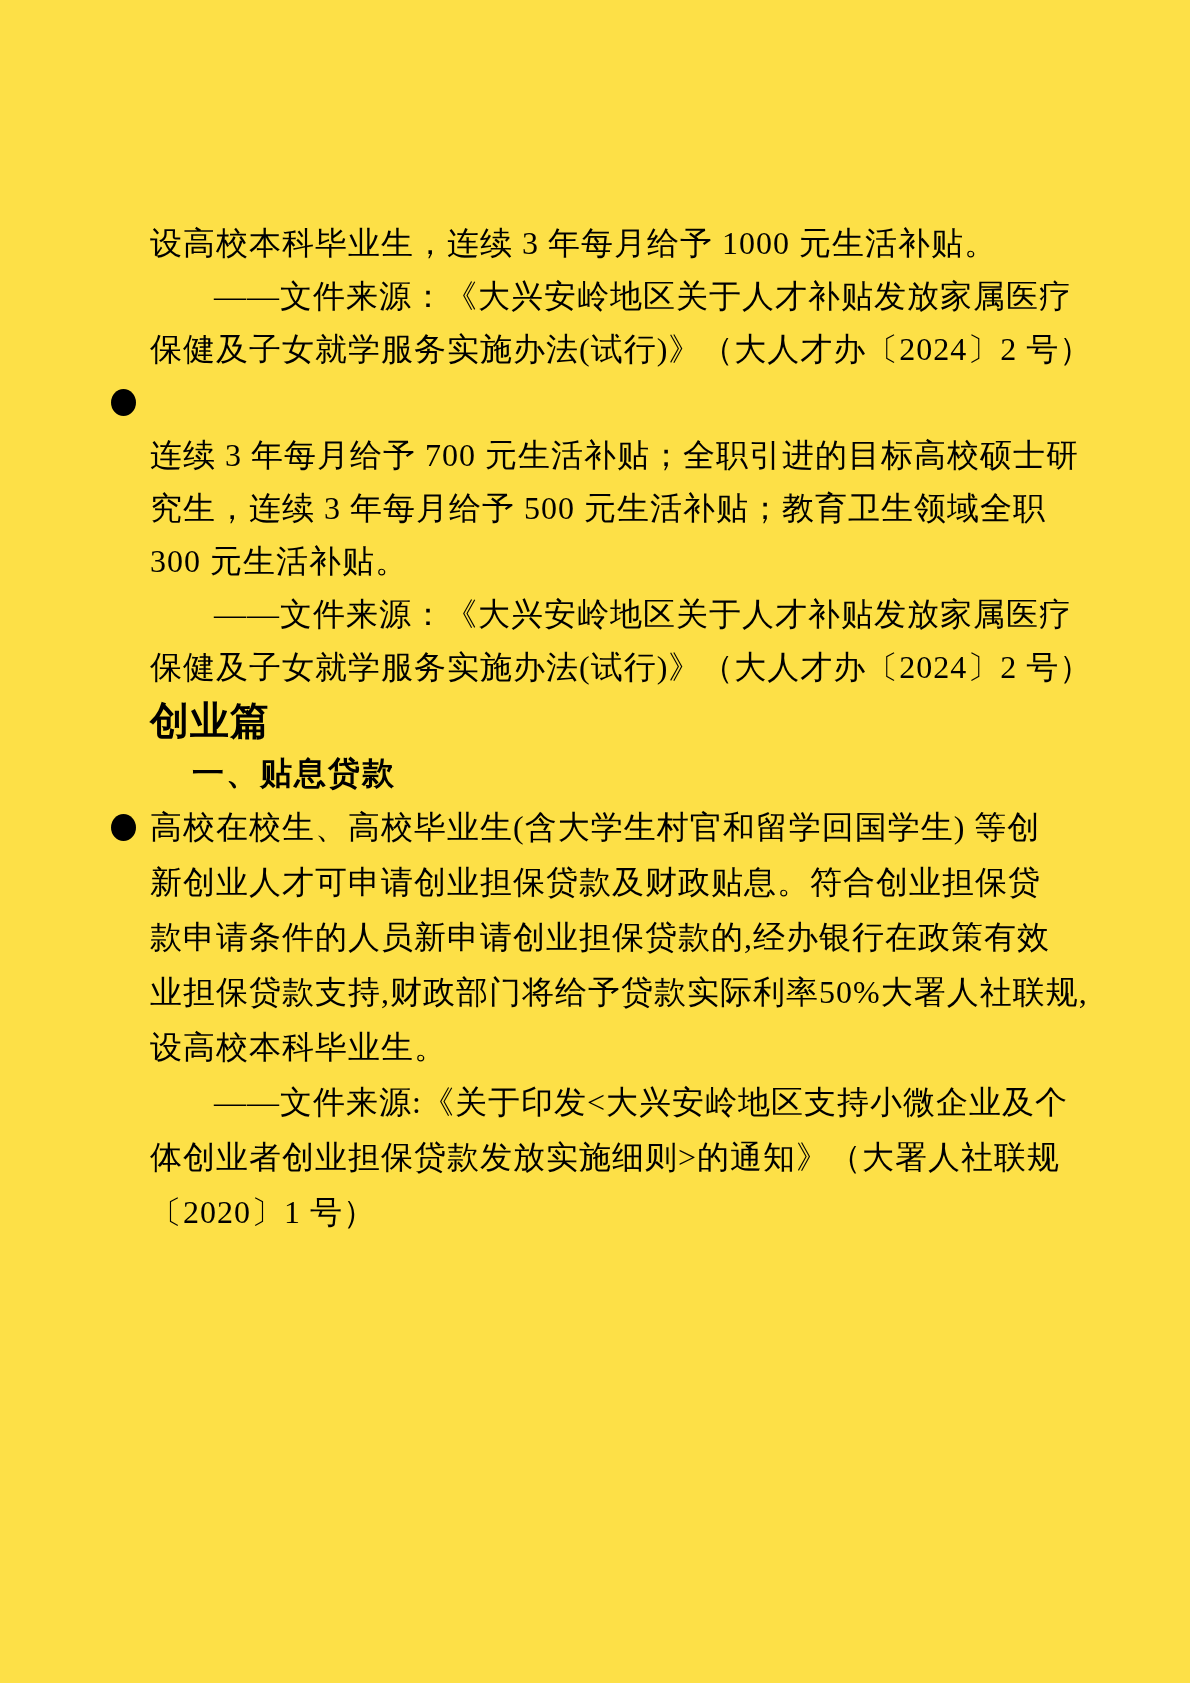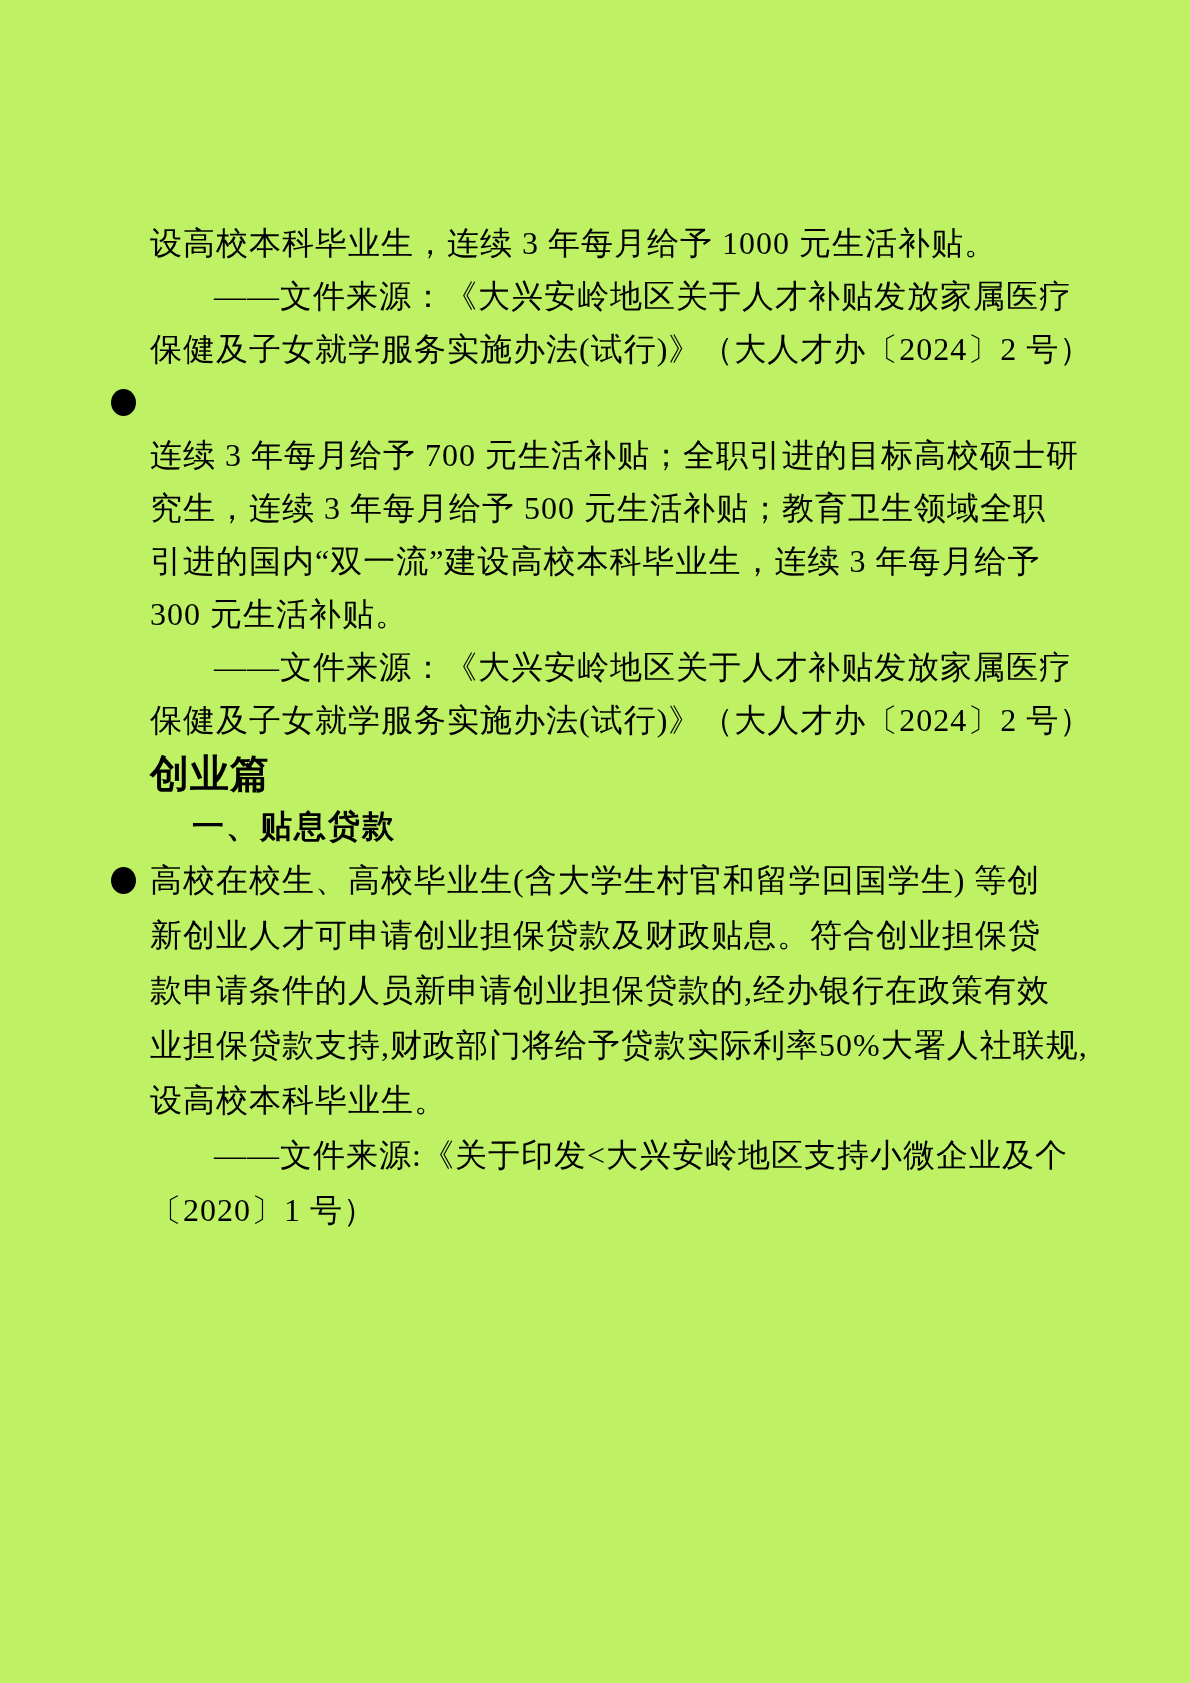--- a/index.html
+++ b/index.html
@@ -12,21 +12,21 @@
     background: #ffffff;
     position: relative;
     font-family: "Liberation Serif", "DejaVu Serif", serif;
     color: #000000;
   }
   .page {
     position: absolute;
     left: 0; top: 0;
     width: 1190px;
     height: 1683px;
-    background: #bef264;
+    background: #fde047;
     overflow: hidden;
   }
   .content {
     position: absolute;
     left: 150px;
     top: 217px;
     width: 893px;
   }
   .ln {
     font-size: 32px;
@@ -88,38 +88,38 @@
       <div class="ln">设高校本科毕业生，连续 3 年每月给予 1000 元生活补贴。</div>
 
       <div class="ln kai indent">——文件来源：《大兴安岭地区关于人才补贴发放家属医疗</div>
       <div class="ln kai">保健及子女就学服务实施办法(试行)》（大人才办〔2024〕2 号）</div>
 
       <div class="ln bullet-line">
         <span class="bullet-dot"></span>
       </div>
       <div class="ln">连续 3 年每月给予 700 元生活补贴；全职引进的目标高校硕士研</div>
       <div class="ln">究生，连续 3 年每月给予 500 元生活补贴；教育卫生领域全职</div>
-      <div class="ln">引进的国内“双一流”建设高校本科毕业生，连续 3 年每月给予</div>
       <div class="ln">300 元生活补贴。</div>
 
       <div class="ln kai indent">——文件来源：《大兴安岭地区关于人才补贴发放家属医疗</div>
       <div class="ln kai">保健及子女就学服务实施办法(试行)》（大人才办〔2024〕2 号）</div>
     </div>
 
     <div>
       <div class="heading">创业篇</div>
       <div class="ln sub">一、贴息贷款</div>
 
       <div class="ln ln-b bullet-line">
         <span class="bullet-dot"></span>
         <span>高校在校生、高校毕业生(含大学生村官和留学回国学生) 等创</span>
       </div>
       <div class="ln ln-b">新创业人才可申请创业担保贷款及财政贴息。符合创业担保贷</div>
       <div class="ln ln-b">款申请条件的人员新申请创业担保贷款的,经办银行在政策有效</div>
       <div class="ln ln-b">业担保贷款支持,财政部门将给予贷款实际利率50%大署人社联规,</div>
       <div class="ln ln-b">设高校本科毕业生。</div>
 
       <div class="ln ln-b kai indent">——文件来源:《关于印发&lt;大兴安岭地区支持小微企业及个</div>
+      <div class="ln ln-b kai">体创业者创业担保贷款发放实施细则&gt;的通知》（大署人社联规</div>
       <div class="ln ln-b kai">〔2020〕1 号）</div>
     </div>
 
   </div>
 </div>
 
 </body></html>

